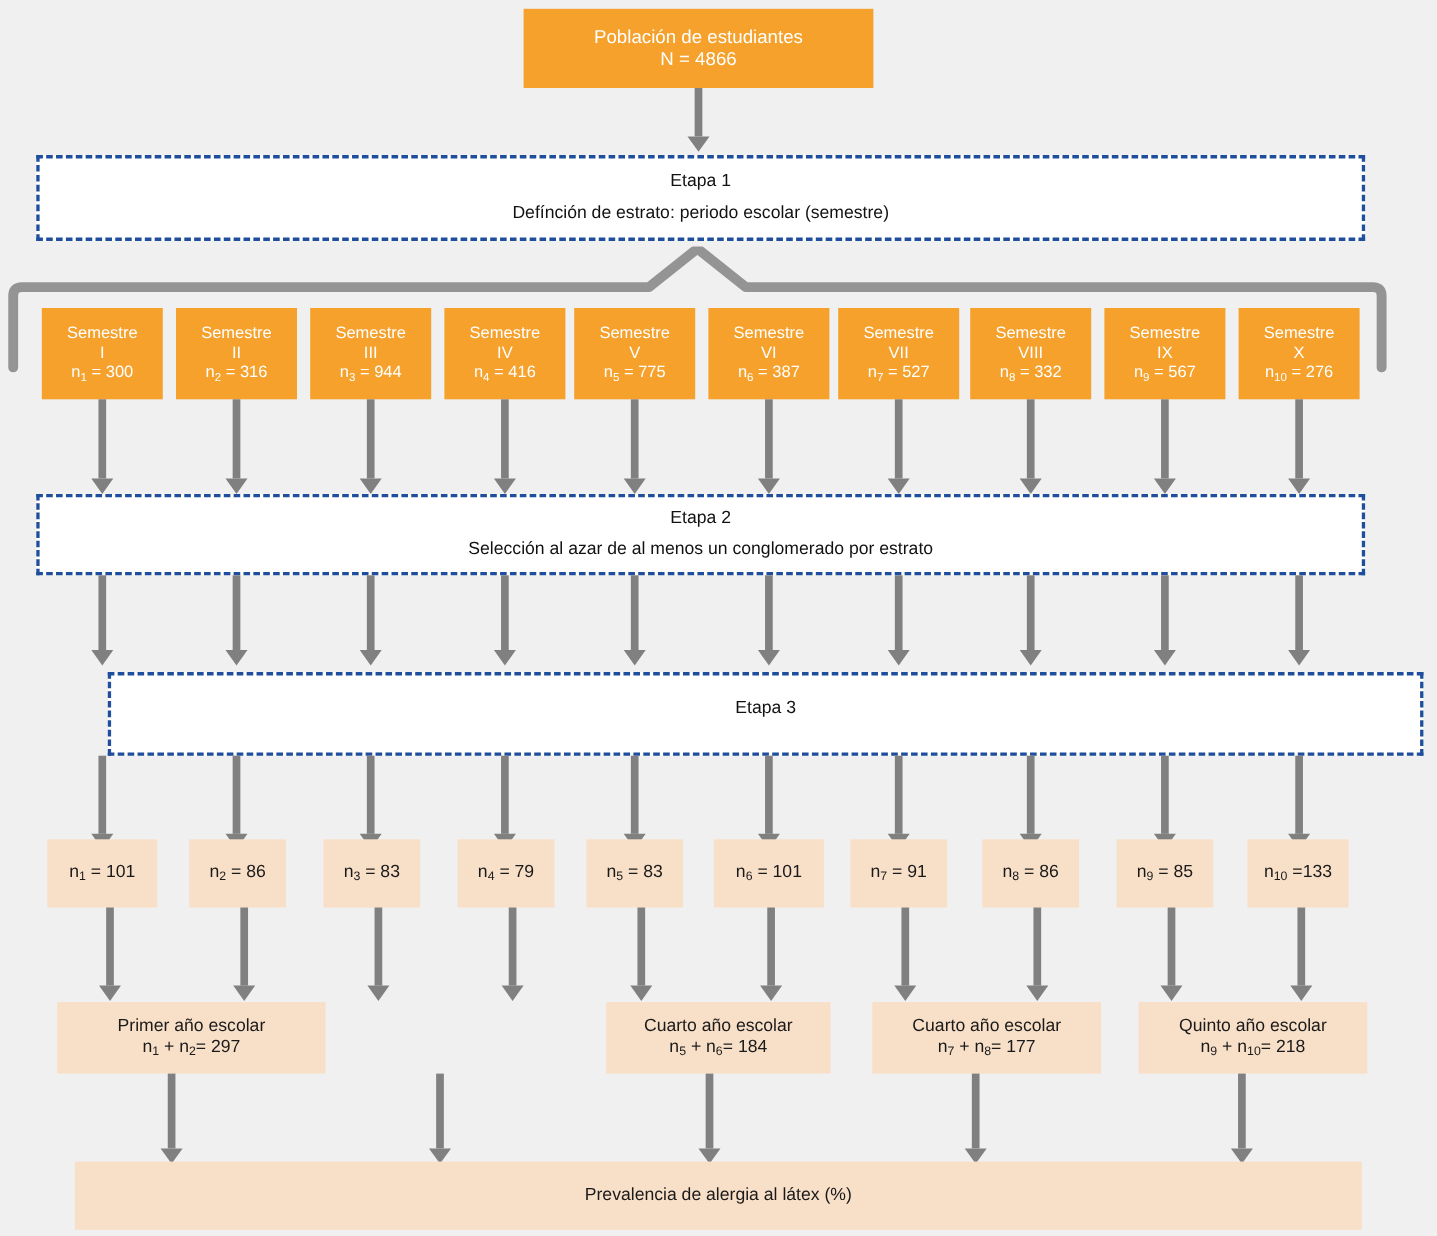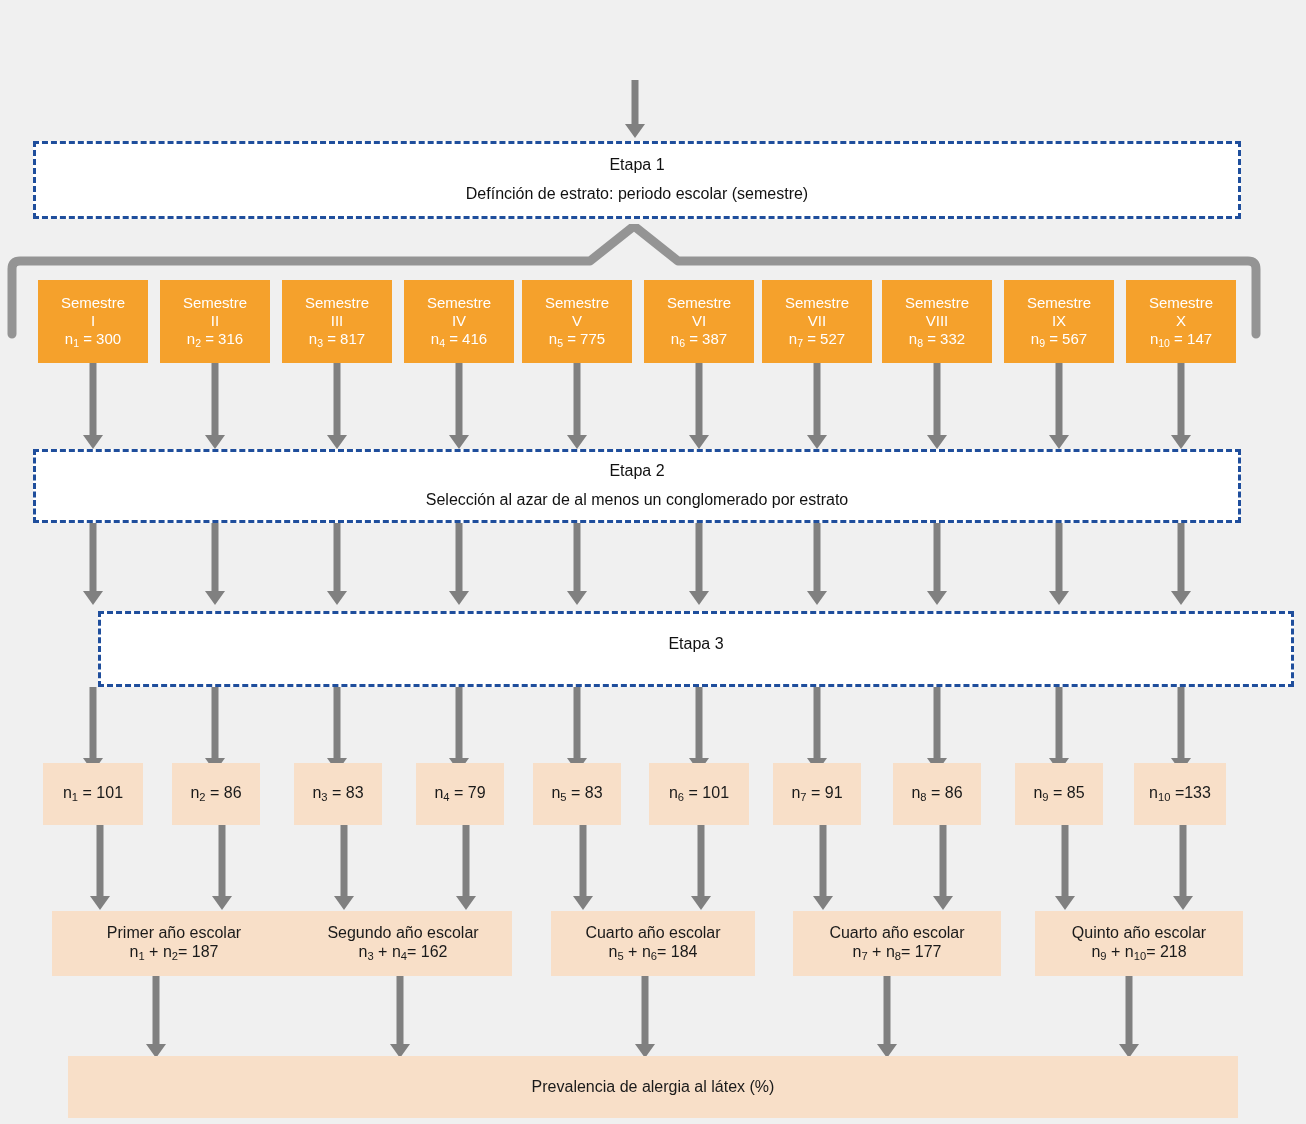--- a/index.html
+++ b/index.html
@@ -52,20 +52,24 @@
   }
 
   
   .bracket{position:absolute;}
 </style>
 </head>
 <body>
 
 <div id="stage">
 
+  <div class="box orange t17" style="left:476px;top:8px;width:318px;height:72px;">
+    <span class="line">Población de estudiantes</span>
+    <span class="line">N = 4866</span>
+  </div>
 
   <div class="arrow" style="left:625px;top:80px;width:20px;height:58px;">
     <div class="shaft" style="height:44px;"></div>
     <div class="head" style="top:44px;"></div>
   </div>
 
   <div class="box dashedbox t16" style="left:33px;top:141px;width:1208px;height:78px;">
     <span class="line" style="margin-bottom:10px;">Etapa 1</span>
     <span class="line">Defínción de estrato: periodo escolar (semestre)</span>
   </div>
@@ -80,21 +84,21 @@
     <span class="line">n<sub>1</sub> <span>= 300</span></span>
   </div>
   <div class="box orange t15" style="left:160px;top:280px;width:110px;height:83px;">
     <span class="line">Semestre</span>
     <span class="line">II</span>
     <span class="line">n<sub>2</sub> <span>= 316</span></span>
   </div>
   <div class="box orange t15" style="left:282px;top:280px;width:110px;height:83px;">
     <span class="line">Semestre</span>
     <span class="line">III</span>
-    <span class="line">n<sub>3</sub> <span>= 817</span></span>
+    <span class="line">n<sub>3</sub> <span>= 944</span></span>
   </div>
   <div class="box orange t15" style="left:404px;top:280px;width:110px;height:83px;">
     <span class="line">Semestre</span>
     <span class="line">IV</span>
     <span class="line">n<sub>4</sub> <span>= 416</span></span>
   </div>
   <div class="box orange t15" style="left:522px;top:280px;width:110px;height:83px;">
     <span class="line">Semestre</span>
     <span class="line">V</span>
     <span class="line">n<sub>5</sub> <span>= 775</span></span>
@@ -115,21 +119,21 @@
     <span class="line">n<sub>8</sub> <span>= 332</span></span>
   </div>
   <div class="box orange t15" style="left:1004px;top:280px;width:110px;height:83px;">
     <span class="line">Semestre</span>
     <span class="line">IX</span>
     <span class="line">n<sub>9</sub> <span>= 567</span></span>
   </div>
   <div class="box orange t15" style="left:1126px;top:280px;width:110px;height:83px;">
     <span class="line">Semestre</span>
     <span class="line">X</span>
-    <span class="line">n<sub>10</sub> <span>= 147</span></span>
+    <span class="line">n<sub>10</sub> <span>= 276</span></span>
   </div>
 
   <div class="arrow" style="left:83px;top:363px;width:20px;height:86px;">
     <div class="shaft" style="height:72px;"></div>
     <div class="head" style="top:72px;"></div>
   </div>
   <div class="arrow" style="left:205px;top:363px;width:20px;height:86px;">
     <div class="shaft" style="height:72px;"></div>
     <div class="head" style="top:72px;"></div>
   </div>
@@ -324,25 +328,21 @@
     <div class="shaft" style="height:71px;"></div>
     <div class="head" style="top:71px;"></div>
   </div>
   <div class="arrow" style="left:1173px;top:825px;width:20px;height:85px;">
     <div class="shaft" style="height:71px;"></div>
     <div class="head" style="top:71px;"></div>
   </div>
 
   <div class="box peach t16" style="left:52px;top:911px;width:244px;height:65px;">
     <span class="line">Primer año escolar</span>
-    <span class="line">n<sub>1</sub> + n<sub>2</sub><span>= 187</span></span>
-  </div>
-  <div class="box peach t16" style="left:294px;top:911px;width:218px;height:65px;">
-    <span class="line">Segundo año escolar</span>
-    <span class="line">n<sub>3</sub> + n<sub>4</sub><span>= 162</span></span>
+    <span class="line">n<sub>1</sub> + n<sub>2</sub><span>= 297</span></span>
   </div>
   <div class="box peach t16" style="left:551px;top:911px;width:204px;height:65px;">
     <span class="line">Cuarto año escolar</span>
     <span class="line">n<sub>5</sub> + n<sub>6</sub><span>= 184</span></span>
   </div>
   <div class="box peach t16" style="left:793px;top:911px;width:208px;height:65px;">
     <span class="line">Cuarto año escolar</span>
     <span class="line">n<sub>7</sub> + n<sub>8</sub><span>= 177</span></span>
   </div>
   <div class="box peach t16" style="left:1035px;top:911px;width:208px;height:65px;">

